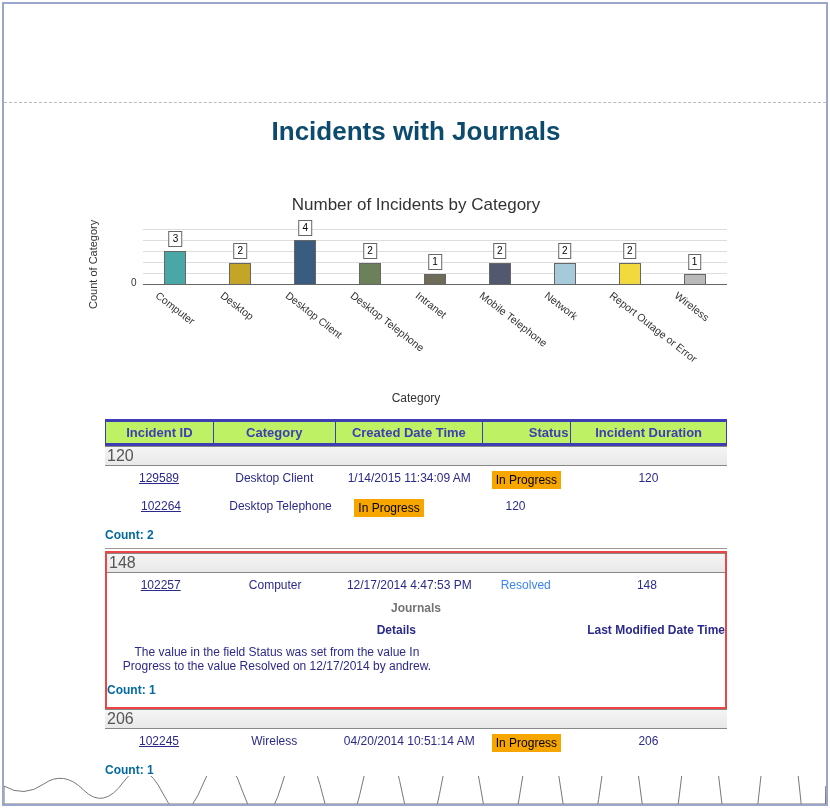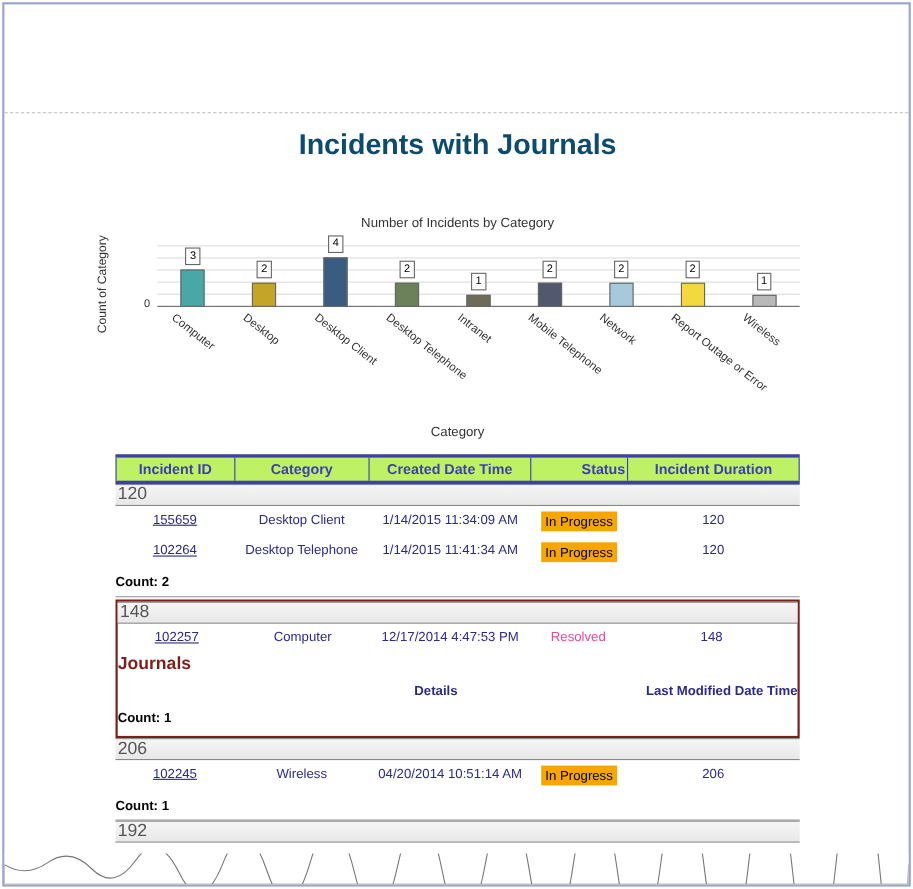--- a/index.html
+++ b/index.html
@@ -33,21 +33,21 @@
   }
   .report-title {
     text-align: center;
     color: #0c4a6e;
     font-size: 26px;
     font-weight: bold;
     margin: 4px 0 4px;
   }
   .chart-subtitle {
     text-align: center;
-    font-size: 12px;
+    font-size: 17px;
     color: #333;
     margin-bottom: 4px;
     margin-top: 48px;
   }
   
   .chart-wrap {
     position: relative;
     height: 200px;
     width: 622px;
   }
@@ -176,38 +176,38 @@
   }
   .data-row > div { padding: 5px 2px; text-align: center; }
   .link { color: #2b2a8a; text-decoration: underline; cursor: pointer; }
   .status-chip {
     background: #f7a600;
     color: #000;
     display: inline-block;
     padding: 2px 4px;
     font-size: 12px;
   }
-  .status-plain { color: #ec4899; font-size: 12px; }
+  .status-plain { color: #3b82f6; font-size: 12px; }
   .count-line {
     font-size: 12px;
     font-weight: bold;
-    color: #000000;
+    color: #0369a1;
     padding: 6px 0;
     border-bottom: 1px solid #999;
   }
   .highlight-box {
-    border: 2px solid #7f1d1d;
+    border: 2px solid #ef4444;
     margin-top: 2px;
     padding-bottom: 4px;
   }
   .journals-sub {
-    text-align: left;
-    font-size: 16px;
-    font-weight: bold;
-    color: #7f1d1d;
+    text-align: center;
+    font-size: 12px;
+    font-weight: bold;
+    color: #737373;
     padding: 4px 0;
   }
   .journals-hdr {
     display: flex;
     font-size: 12px;
     font-weight: bold;
     color: #2b2a8a;
   }
   .journals-hdr > div { padding: 4px 0; text-align: right; }
   .jh-details { width: 50%; }
@@ -322,49 +322,52 @@
     <div class="hdr-row">
       <div class="hdr-cell col-id">Incident ID</div>
       <div class="hdr-cell col-cat">Category</div>
       <div class="hdr-cell col-dt">Created Date Time</div>
       <div class="hdr-cell col-st">Status</div>
       <div class="hdr-cell col-dur">Incident Duration</div>
     </div>
 
     <div class="group-bar">120</div>
     <div class="data-row">
-      <div class="col-id"><span class="link">155659</span></div>
+      <div class="col-id"><span class="link">129589</span></div>
       <div class="col-cat">Desktop Client</div>
       <div class="col-dt">1/14/2015 11:34:09 AM</div>
       <div class="col-st"><span class="status-chip">In Progress</span></div>
       <div class="col-dur">120</div>
     </div>
     <div class="data-row">
       <div class="col-id"><span class="link">102264</span></div>
       <div class="col-cat">Desktop Telephone</div>
-      <div class="col-dt">1/14/2015 11:41:34 AM</div>
       <div class="col-st"><span class="status-chip">In Progress</span></div>
       <div class="col-dur">120</div>
     </div>
     <div class="count-line">Count: 2</div>
 
     <div class="highlight-box">
       <div class="group-bar">148</div>
       <div class="data-row">
         <div class="col-id"><span class="link">102257</span></div>
         <div class="col-cat">Computer</div>
         <div class="col-dt">12/17/2014 4:47:53 PM</div>
         <div class="col-st"><span class="status-plain">Resolved</span></div>
         <div class="col-dur">148</div>
       </div>
       <div class="journals-sub">Journals</div>
       <div class="journals-hdr">
         <div class="jh-details">Details</div>
         <div class="jh-lmdt">Last Modified Date Time</div>
       </div>
+      <div class="journal-entry">
+        <div class="j-details">The value in the field Status was set from the value In Progress to the value Resolved on 12/17/2014 by andrew.</div>
+        <div class="j-lmdt"></div>
+      </div>
       <div class="count-line" style="border-bottom:none">Count: 1</div>
     </div>
 
     <div class="group-bar">206</div>
     <div class="data-row">
       <div class="col-id"><span class="link">102245</span></div>
       <div class="col-cat">Wireless</div>
       <div class="col-dt">04/20/2014 10:51:14 AM</div>
       <div class="col-st"><span class="status-chip">In Progress</span></div>
       <div class="col-dur">206</div>

